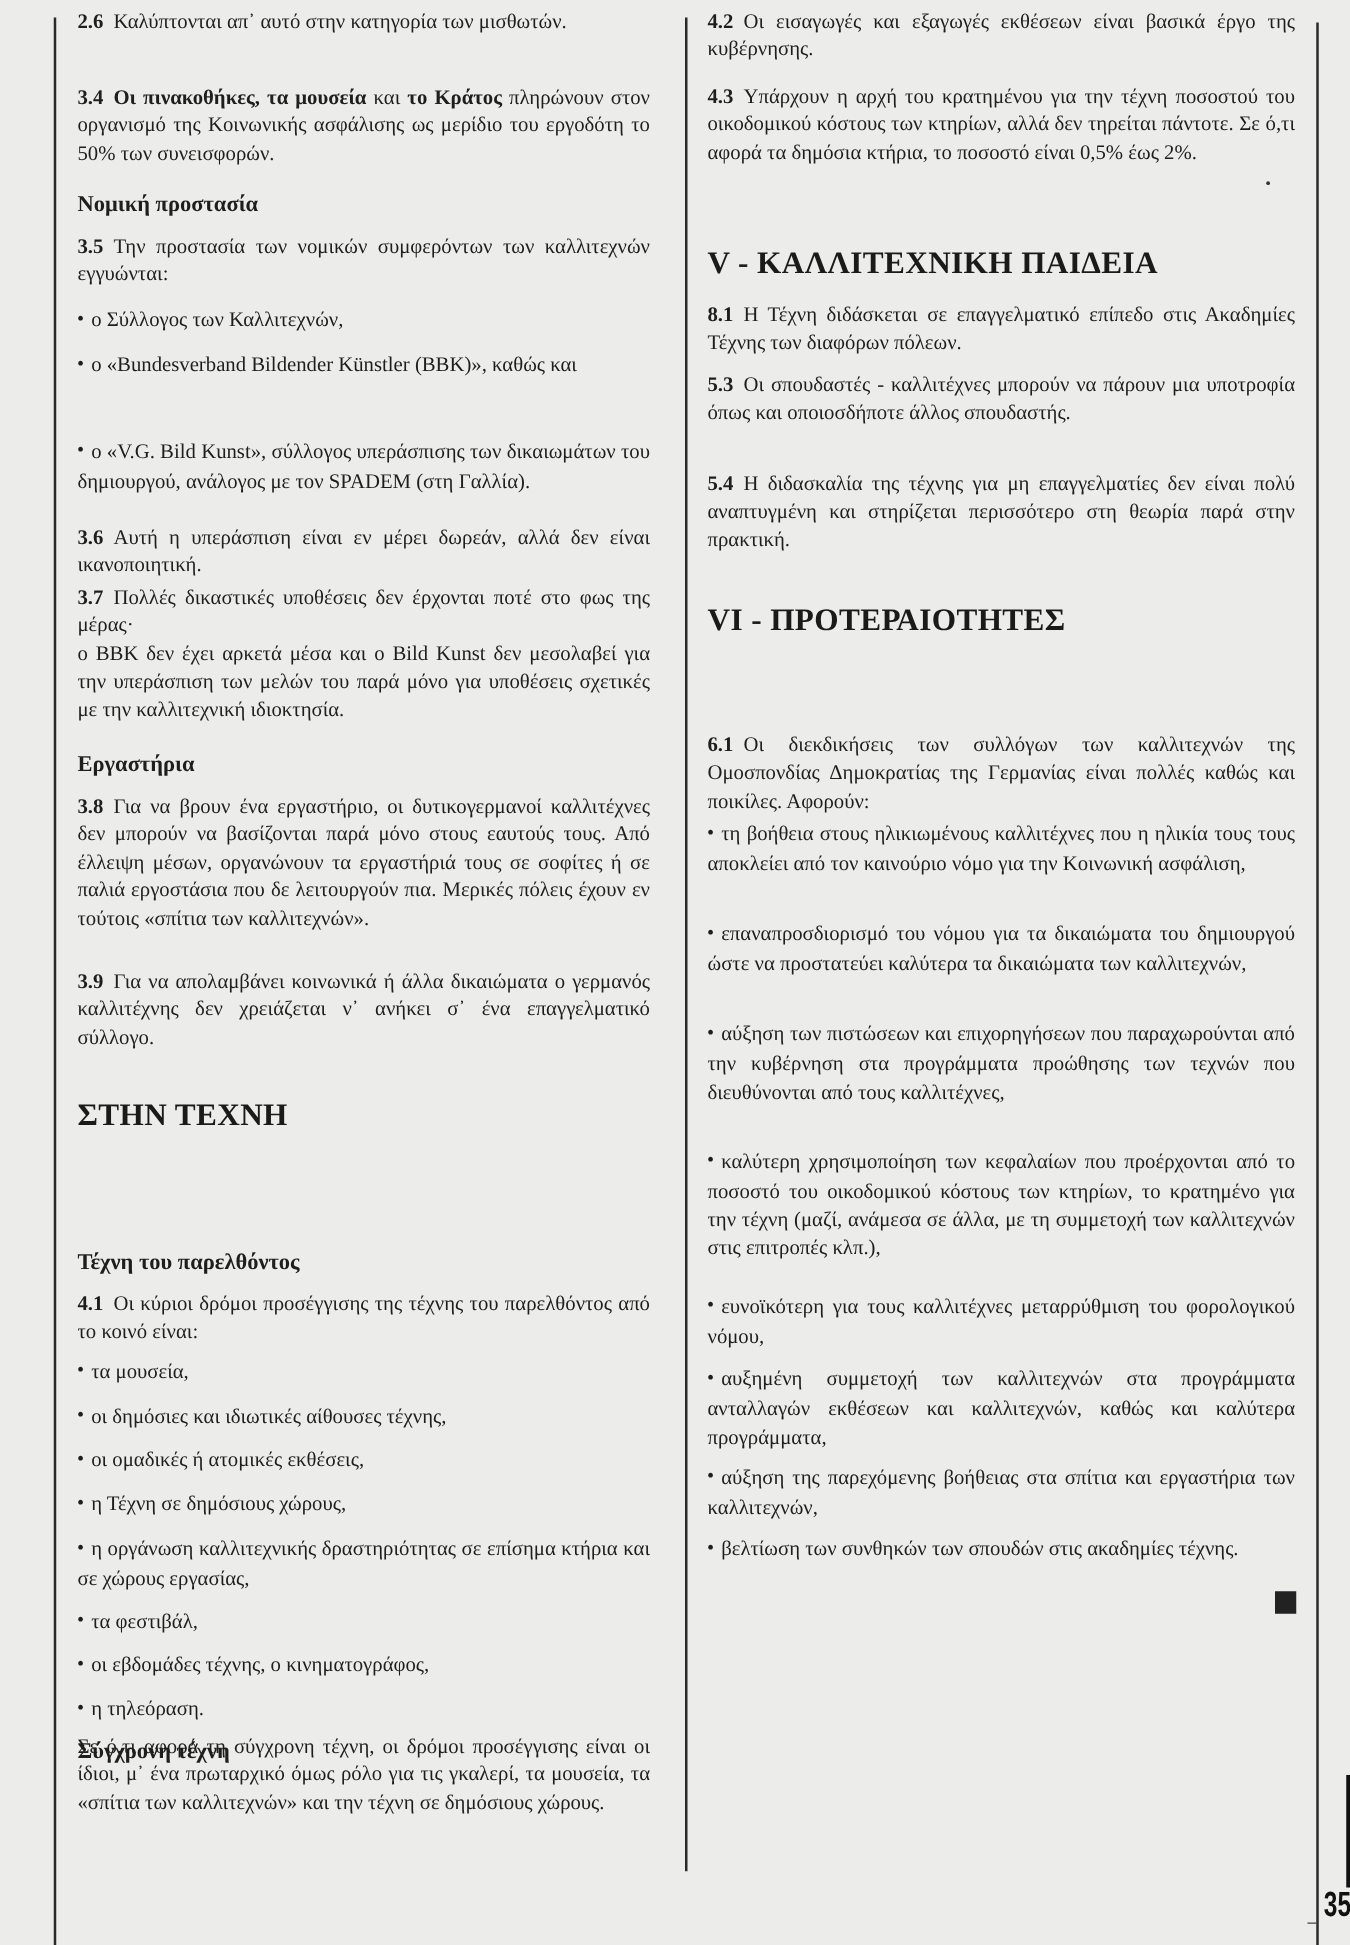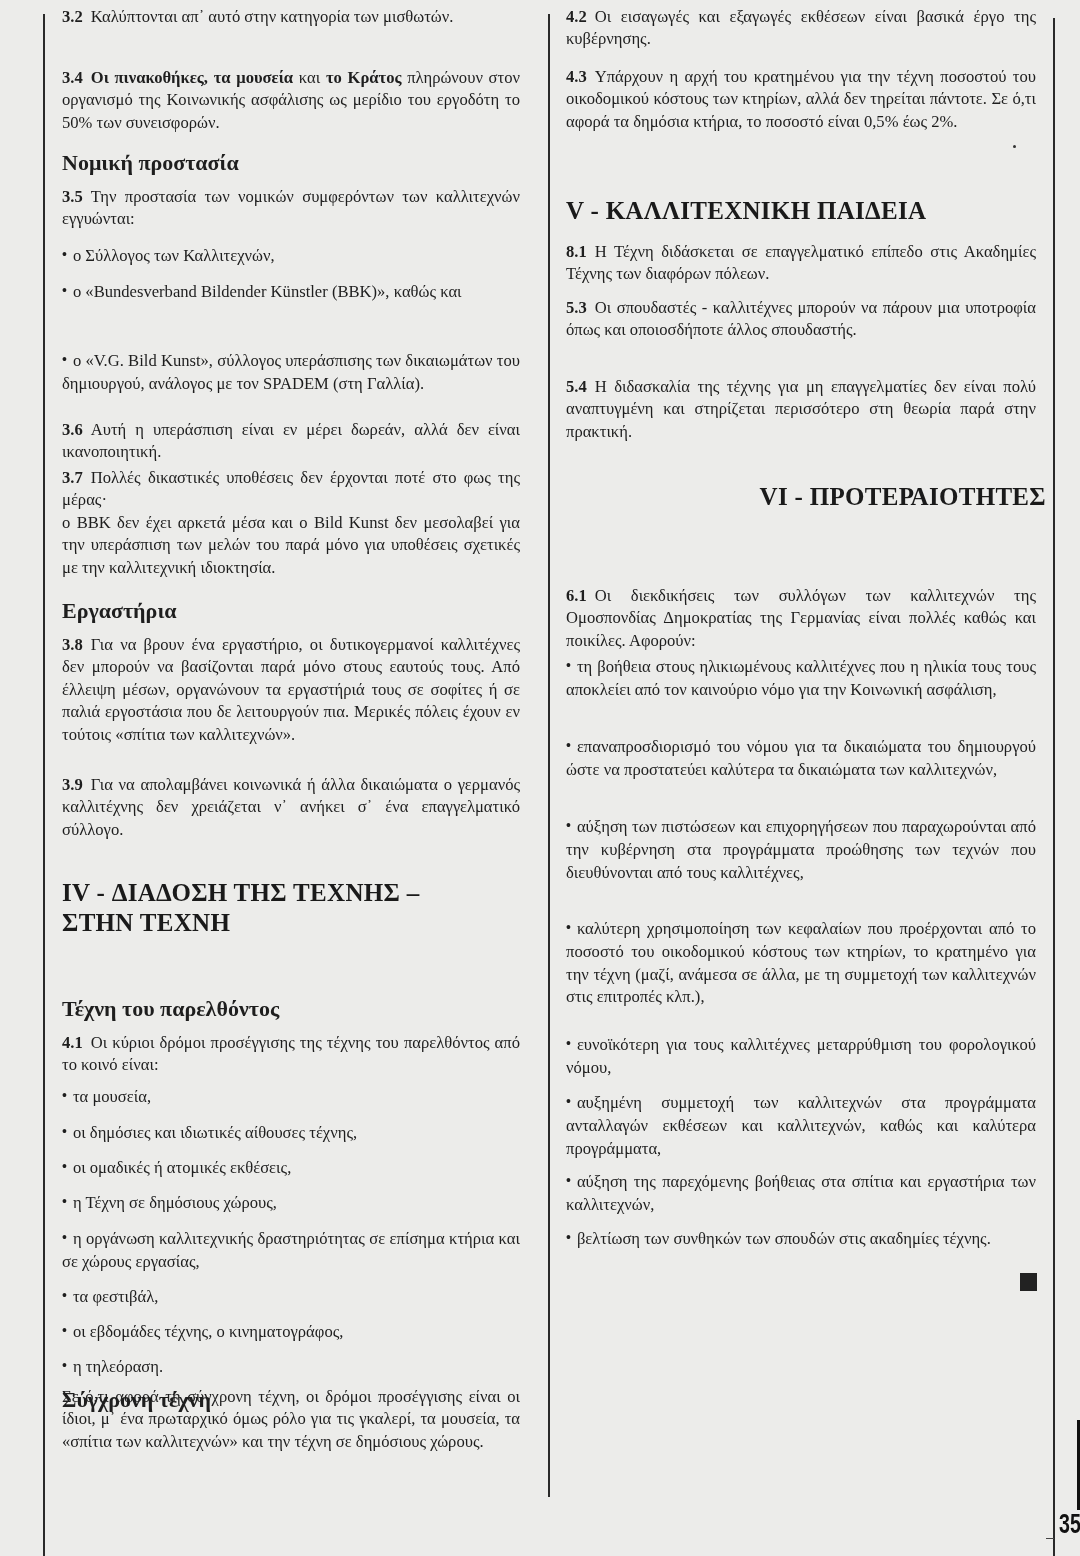--- a/index.html
+++ b/index.html
@@ -16,40 +16,40 @@
   .rule-right { left: 1053px; top: 18px; height: 1538px; }
   .rule-edge { left: 1077px; top: 1420px; height: 90px; width: 3px; background:#111; }
 
   .col { position: absolute; top: 0; }
   .col-left { left: 62px; width: 458px; }
   .col-right { left: 566px; width: 470px; }
 
   p { margin: 0; font-size: 16.6px; line-height: 22.4px; text-align: justify; }
   .num { font-weight: bold; margin-right: 8px; }
   .bullet::before { content: "\2022"; font-weight: bold; margin-right: 6px; font-size: 14px; position: relative; top: -2px; }
-  .sub { font-weight: bold; font-size: 22px; line-height: 22px; margin: 0; }
+  .sub { font-weight: bold; font-size: 18px; line-height: 22px; margin: 0; }
   .h1 { font-weight: bold; font-size: 25px; line-height: 30px; margin: 0; letter-spacing: 0.3px; color: #1a1a1a; }
   .b { font-weight: bold; }
 
   .end-mark { position: absolute; left: 1020px; top: 1273px; width: 17px; height: 18px; background: #222; }
   .page-num { position: absolute; left: 1059px; top: 1510px; font-family: "Liberation Sans", "DejaVu Sans", sans-serif; font-size: 28px; font-weight: bold; line-height: 28px; color: #111; transform: scaleX(0.7); transform-origin: left; }
   .page-num-tick { position: absolute; left: 1046px; top: 1538px; width: 8px; height: 1px; background: #444; }
   .dot-mark { position: absolute; left: 1013px; top: 145px; width: 3px; height: 3px; background: #333; border-radius: 50%; }
 </style>
 </head>
 <body>
 
 <div class="rule rule-left"></div>
 <div class="rule rule-mid"></div>
 <div class="rule rule-right"></div>
 <div class="rule rule-edge"></div>
 
 <div class="col col-left">
   <p style="position:absolute;top:6px;width:458px;">
-    <span class="num">3.2</span><span>Καλύπτονται απ᾽ αυτό στην κατηγορία των μισθωτών.</span>
+    <span class="num">2.6</span><span>Καλύπτονται απ᾽ αυτό στην κατηγορία των μισθωτών.</span>
   </p>
   <p style="position:absolute;top:67px;width:458px;">
     <span class="num">3.4</span><span class="b">Οι πινακοθήκες, τα μουσεία</span><span> και </span><span class="b">το Κράτος</span><span> πληρώνουν στον οργανισμό της Κοινωνικής ασφάλισης ως μερίδιο του εργοδότη το 50% των συνεισφορών.</span>
   </p>
   <h3 class="sub" style="position:absolute;top:152px;">Νομική προστασία</h3>
   <p style="position:absolute;top:186px;width:458px;">
     <span class="num">3.5</span><span>Την προστασία των νομικών συμφερόντων των καλλιτεχνών εγγυώνται:</span>
   </p>
   <p class="bullet" style="position:absolute;top:245px;width:458px;">ο Σύλλογος των Καλλιτεχνών,</p>
   <p class="bullet" style="position:absolute;top:281px;width:458px;">ο «Bundesverband Bildender Künstler (BBK)», καθώς και</p>
@@ -62,21 +62,20 @@
   </p>
   <p style="position:absolute;top:512px;width:458px;">ο BBK δεν έχει αρκετά μέσα και ο Bild Kunst δεν μεσολαβεί για την υπεράσπιση των μελών του παρά μόνο για υποθέσεις σχετικές με την καλλιτεχνική ιδιοκτησία.</p>
   <h3 class="sub" style="position:absolute;top:600px;">Εργαστήρια</h3>
   <p style="position:absolute;top:634px;width:458px;">
     <span class="num">3.8</span><span>Για να βρουν ένα εργαστήριο, οι δυτικογερμανοί καλλιτέχνες δεν μπορούν να βασίζονται παρά μόνο στους εαυτούς τους. Από έλλειψη μέσων, οργανώνουν τα εργαστήριά τους σε σοφίτες ή σε παλιά εργοστάσια που δε λειτουργούν πια. Μερικές πόλεις έχουν εν τούτοις «σπίτια των καλλιτεχνών».</span>
   </p>
   <p style="position:absolute;top:774px;width:458px;">
     <span class="num">3.9</span><span>Για να απολαμβάνει κοινωνικά ή άλλα δικαιώματα ο γερμανός καλλιτέχνης δεν χρειάζεται ν᾽ ανήκει σ᾽ ένα επαγγελματικό σύλλογο.</span>
   </p>
   <div style="position:absolute;top:878px;width:470px;">
-    <div class="h1">IV - ΔΙΑΔΟΣΗ ΤΗΣ ΤΕΧΝΗΣ –</div>
     <div class="h1">ΣΤΗΝ ΤΕΧΝΗ</div>
   </div>
   <h3 class="sub" style="position:absolute;top:998px;">Τέχνη του παρελθόντος</h3>
   <p style="position:absolute;top:1032px;width:458px;">
     <span class="num">4.1</span><span>Οι κύριοι δρόμοι προσέγγισης της τέχνης του παρελθόντος από το κοινό είναι:</span>
   </p>
   <p class="bullet" style="position:absolute;top:1086px;width:458px;">τα μουσεία,</p>
   <p class="bullet" style="position:absolute;top:1122px;width:458px;">οι δημόσιες και ιδιωτικές αίθουσες τέχνης,</p>
   <p class="bullet" style="position:absolute;top:1157px;width:458px;">οι ομαδικές ή ατομικές εκθέσεις,</p>
   <p class="bullet" style="position:absolute;top:1192px;width:458px;">η Τέχνη σε δημόσιους χώρους,</p>
@@ -98,21 +97,21 @@
   <div class="h1" style="position:absolute;top:196px;width:480px;">V - ΚΑΛΛΙΤΕΧΝΙΚΗ ΠΑΙΔΕΙΑ</div>
   <p style="position:absolute;top:241px;width:470px;">
     <span class="num">8.1</span><span>Η Τέχνη διδάσκεται σε επαγγελματικό επίπεδο στις Ακαδημίες Τέχνης των διαφόρων πόλεων.</span>
   </p>
   <p style="position:absolute;top:297px;width:470px;">
     <span class="num">5.3</span><span>Οι σπουδαστές - καλλιτέχνες μπορούν να πάρουν μια υποτροφία όπως και οποιοσδήποτε άλλος σπουδαστής.</span>
   </p>
   <p style="position:absolute;top:376px;width:470px;">
     <span class="num">5.4</span><span>Η διδασκαλία της τέχνης για μη επαγγελματίες δεν είναι πολύ αναπτυγμένη και στηρίζεται περισσότερο στη θεωρία παρά στην πρακτική.</span>
   </p>
-  <div style="position:absolute;top:482px;width:480px;text-align:right;">
+  <div style="position:absolute;top:482px;width:480px;">
     <div class="h1">VI - ΠΡΟΤΕΡΑΙΟΤΗΤΕΣ</div>
   </div>
   <p style="position:absolute;top:585px;width:470px;">
     <span class="num">6.1</span><span>Οι διεκδικήσεις των συλλόγων των καλλιτεχνών της Ομοσπονδίας Δημοκρατίας της Γερμανίας είναι πολλές καθώς και ποικίλες. Αφορούν:</span>
   </p>
   <p class="bullet" style="position:absolute;top:656px;width:470px;">τη βοήθεια στους ηλικιωμένους καλλιτέχνες που η ηλικία τους τους αποκλείει από τον καινούριο νόμο για την Κοινωνική ασφάλιση,</p>
   <p class="bullet" style="position:absolute;top:736px;width:470px;">επαναπροσδιορισμό του νόμου για τα δικαιώματα του δημιουργού ώστε να προστατεύει καλύτερα τα δικαιώματα των καλλιτεχνών,</p>
   <p class="bullet" style="position:absolute;top:816px;width:470px;">αύξηση των πιστώσεων και επιχορηγήσεων που παραχωρούνται από την κυβέρνηση στα προγράμματα προώθησης των τεχνών που διευθύνονται από τους καλλιτέχνες,</p>
   <p class="bullet" style="position:absolute;top:918px;width:470px;">καλύτερη χρησιμοποίηση των κεφαλαίων που προέρχονται από το ποσοστό του οικοδομικού κόστους των κτηρίων, το κρατημένο για την τέχνη (μαζί, ανάμεσα σε άλλα, με τη συμμετοχή των καλλιτεχνών στις επιτροπές κλπ.),</p>
   <p class="bullet" style="position:absolute;top:1034px;width:470px;">ευνοϊκότερη για τους καλλιτέχνες μεταρρύθμιση του φορολογικού νόμου,</p>

